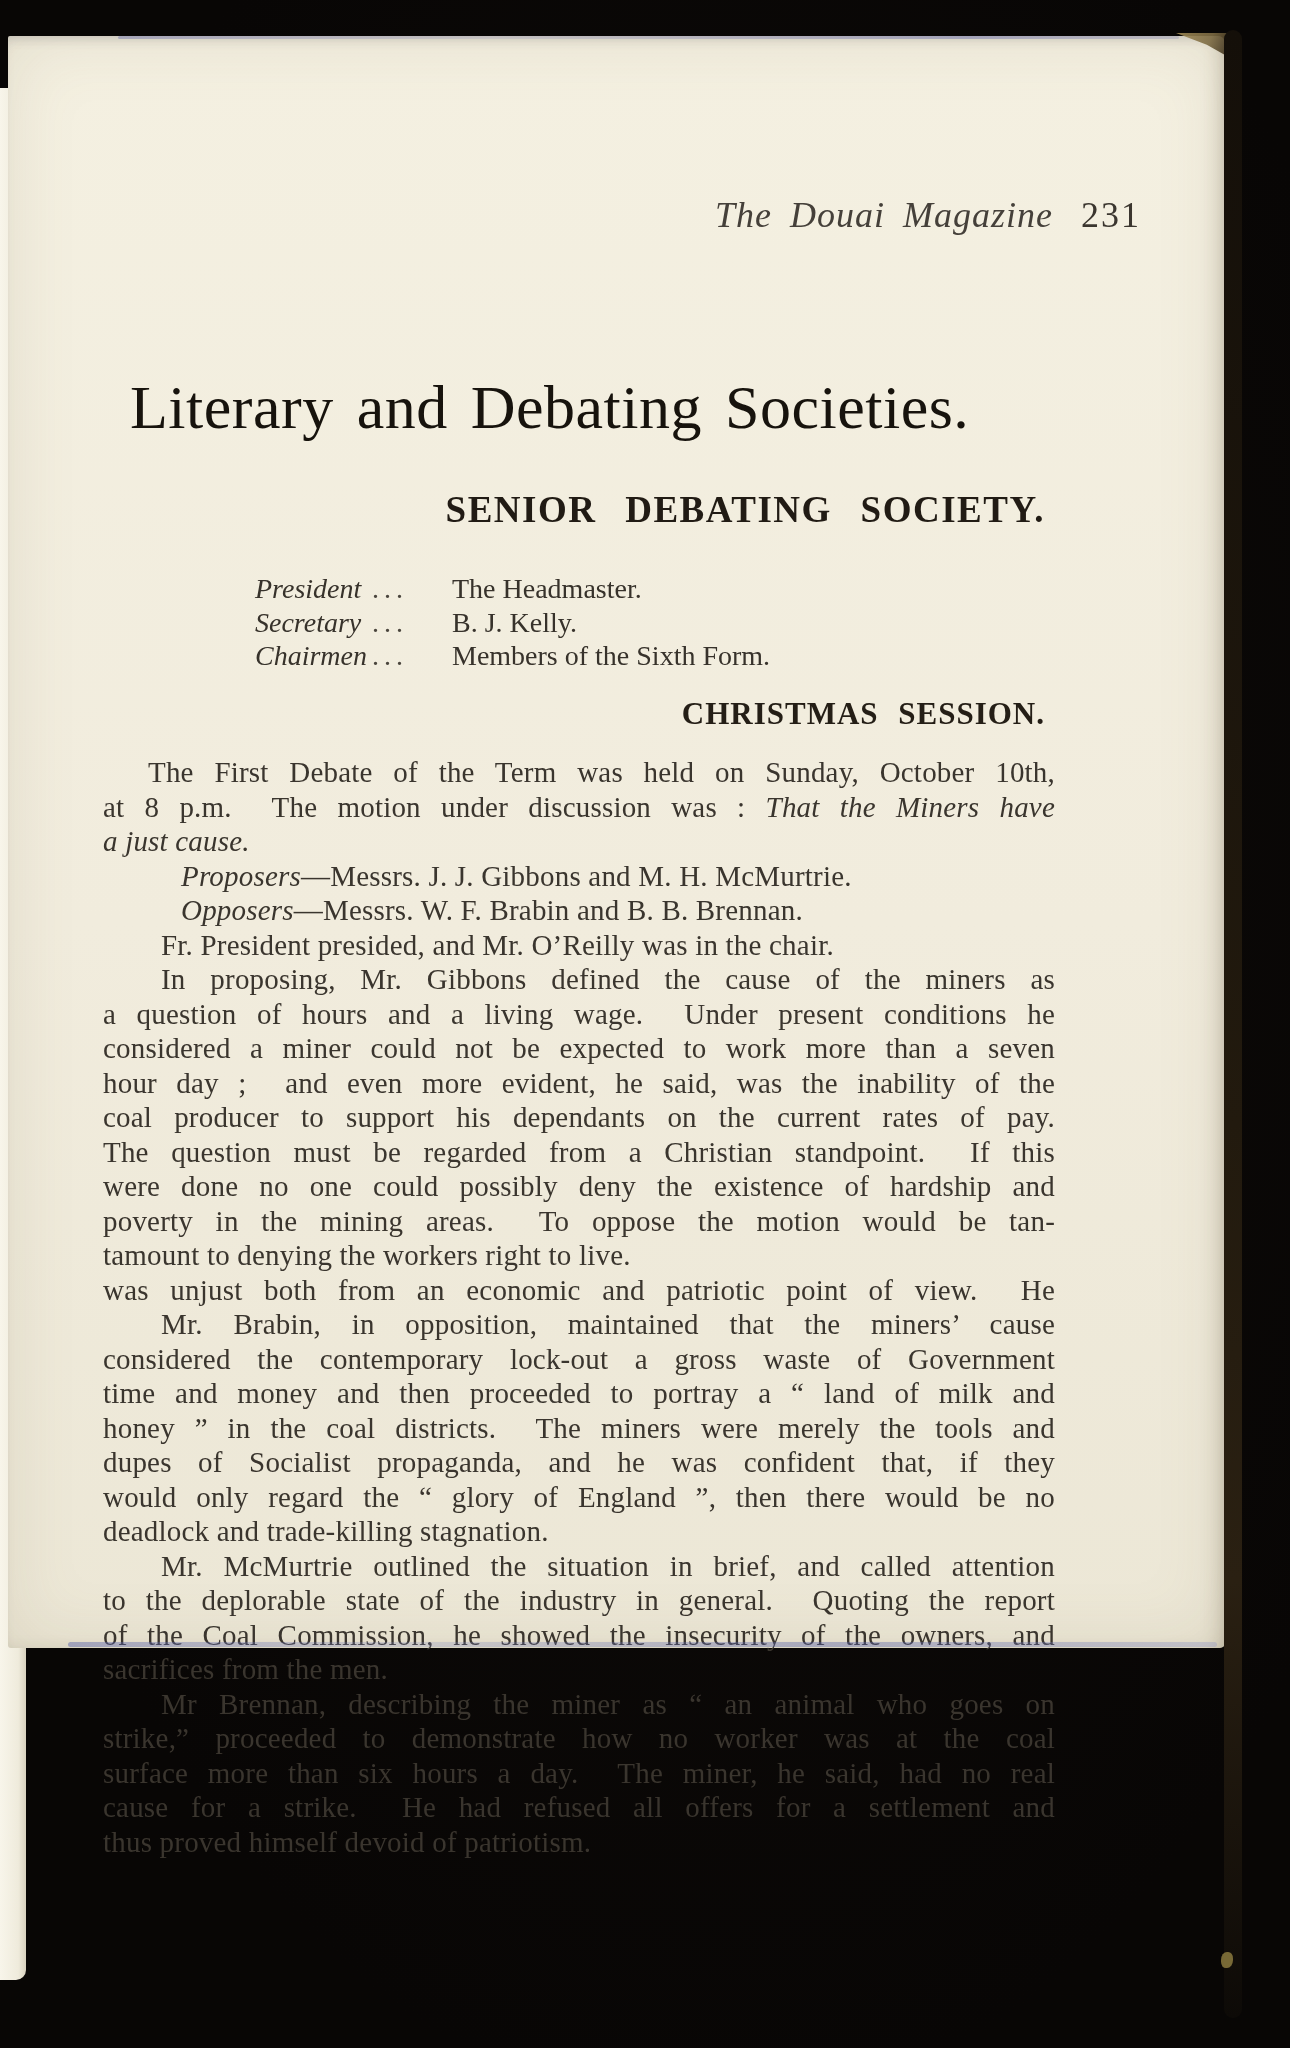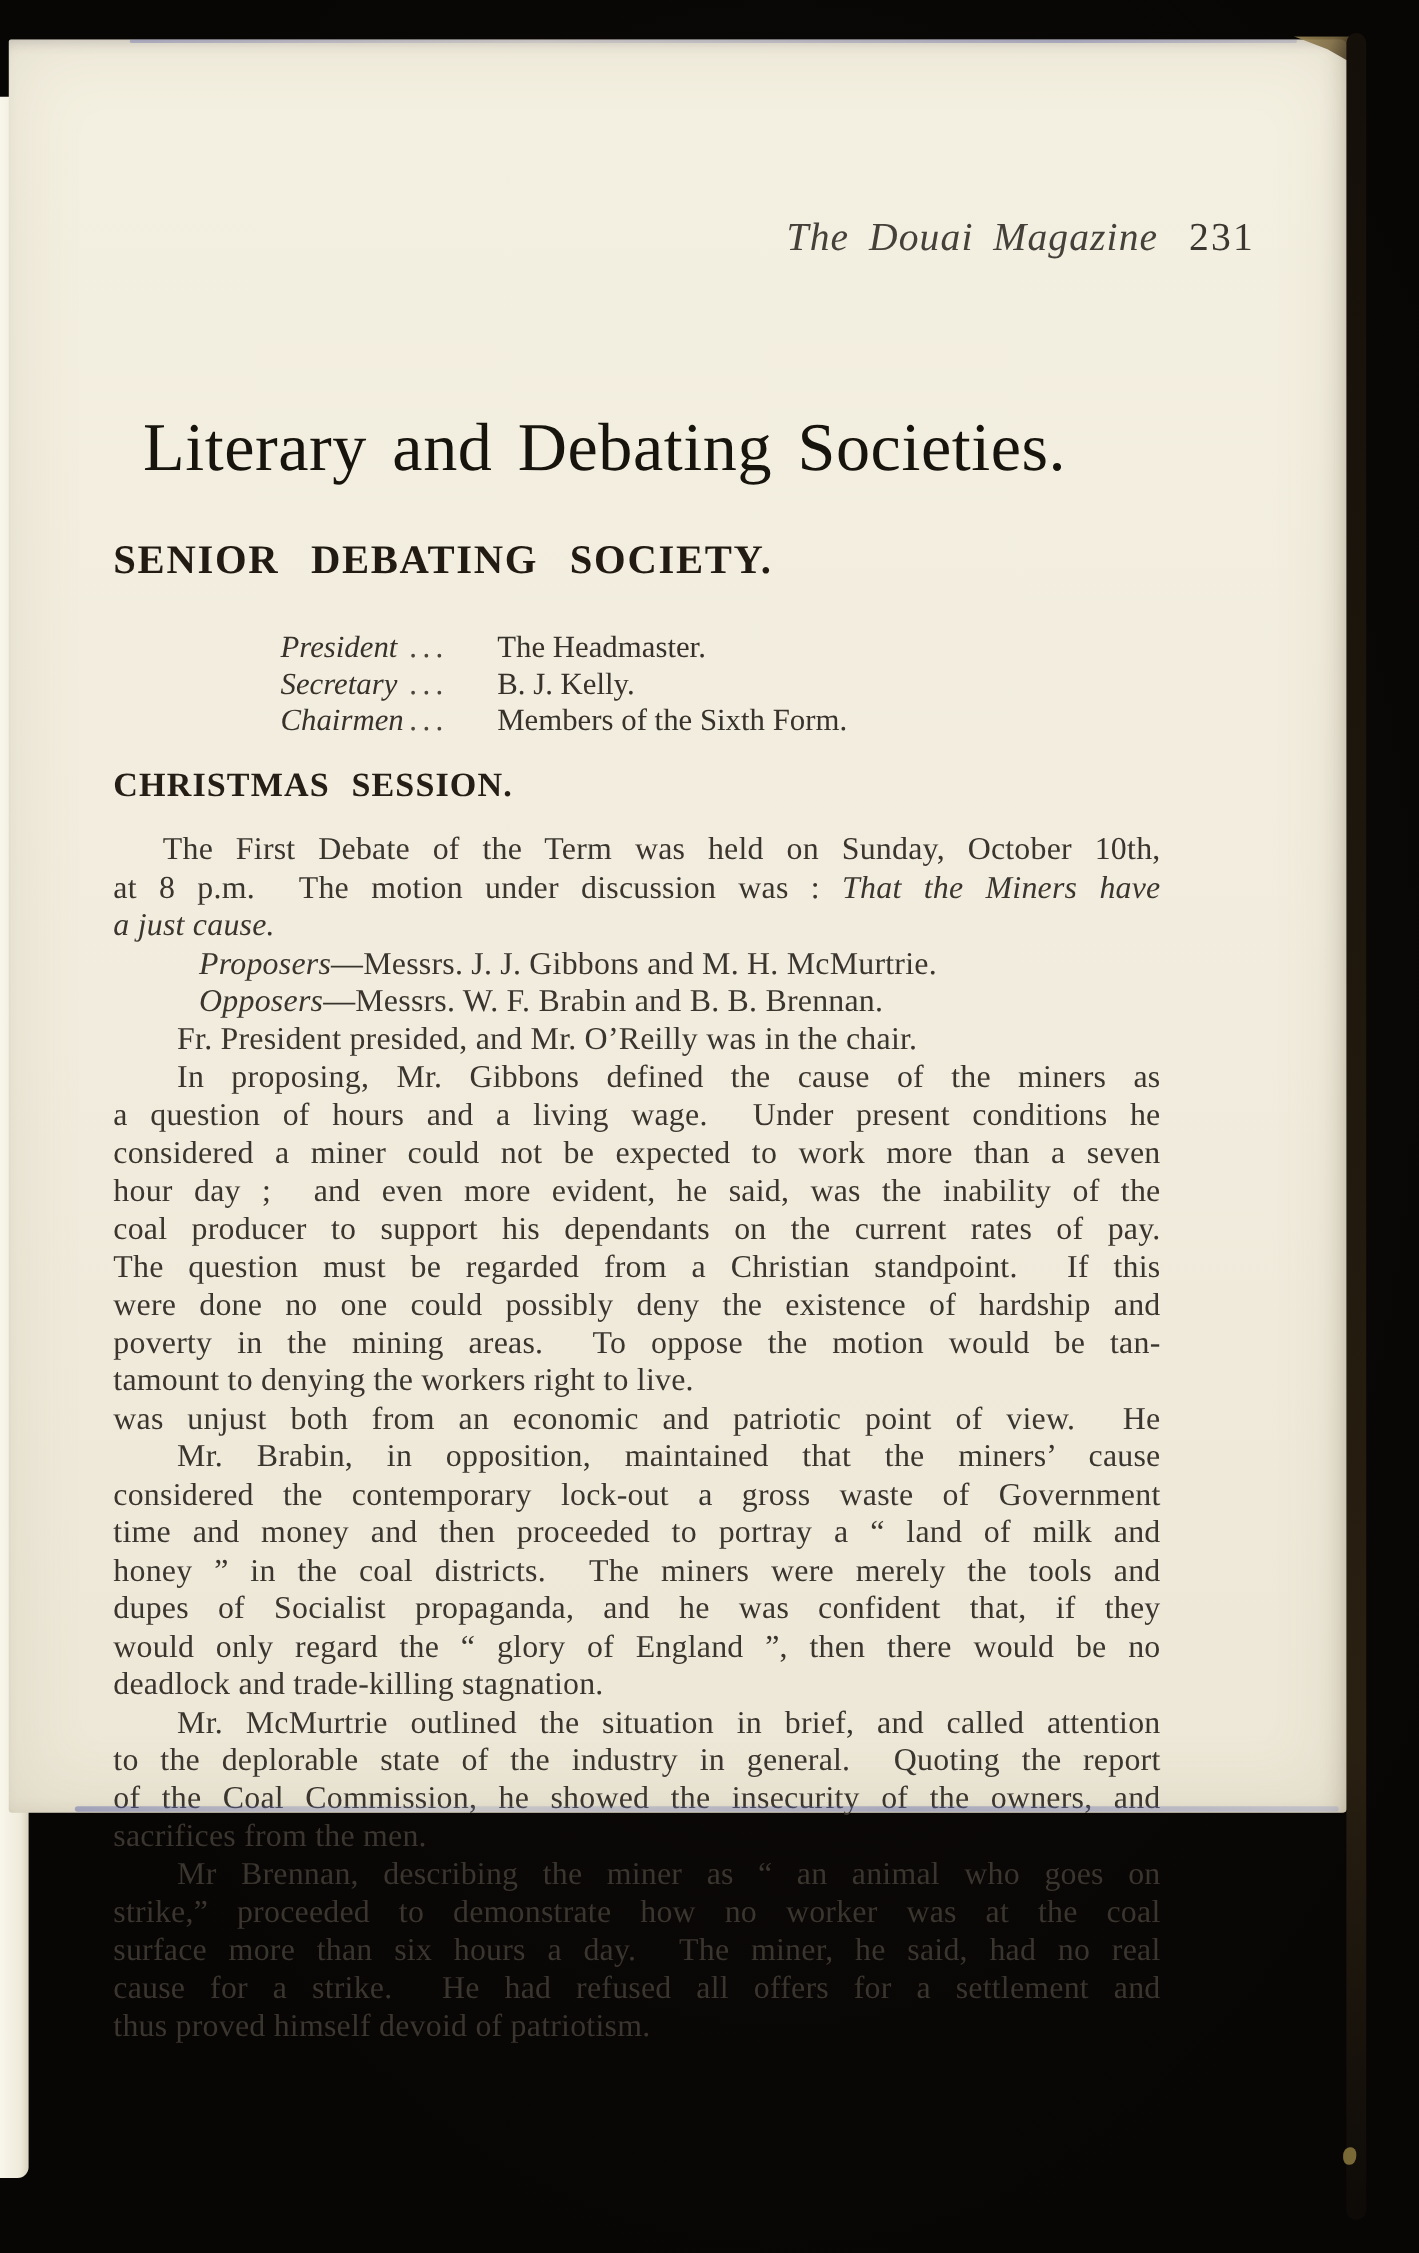--- a/index.html
+++ b/index.html
@@ -58,33 +58,33 @@
     word-spacing:8px;
   }
   .running-head .pnum{font-style:normal;margin-left:28px;color:#3b362f;letter-spacing:2px;}
   .title{
     position:absolute;top:340px;left:122px;margin:0;
     font-size:62px;font-weight:400;color:#17130d;
     letter-spacing:.5px;word-spacing:7px;line-height:1;white-space:nowrap;
   }
   .subtitle{
     position:absolute;top:452px;left:95px;width:942px;margin:0;
-    text-align:left;font-size:37px;font-weight:700;color:#211b14;
+    text-align:right;font-size:37px;font-weight:700;color:#211b14;
     letter-spacing:1.5px;word-spacing:18px;white-space:nowrap;
   }
   .officers{
     position:absolute;top:536px;left:247px;
     font-size:28px;line-height:33.5px;color:#37322b;
   }
   .orow{display:flex;}
   .orole{font-style:italic;width:117px;}
   .odots{width:80px;letter-spacing:5px;color:#4a453d;}
   .session{
     position:absolute;top:660px;left:95px;width:942px;margin:0;
-    text-align:left;font-size:31px;font-weight:700;color:#241e16;
+    text-align:right;font-size:31px;font-weight:700;color:#241e16;
     letter-spacing:1px;word-spacing:11px;white-space:nowrap;
   }
   .bodytext{
     position:absolute;top:719px;left:95px;width:952px;
     font-size:29px;line-height:34.5px;color:#3a352e;
     letter-spacing:.2px;
   }
   .line{text-align:justify;text-align-last:left;}
   .line.j{text-align-last:justify;}
   .it{font-style:italic;}

